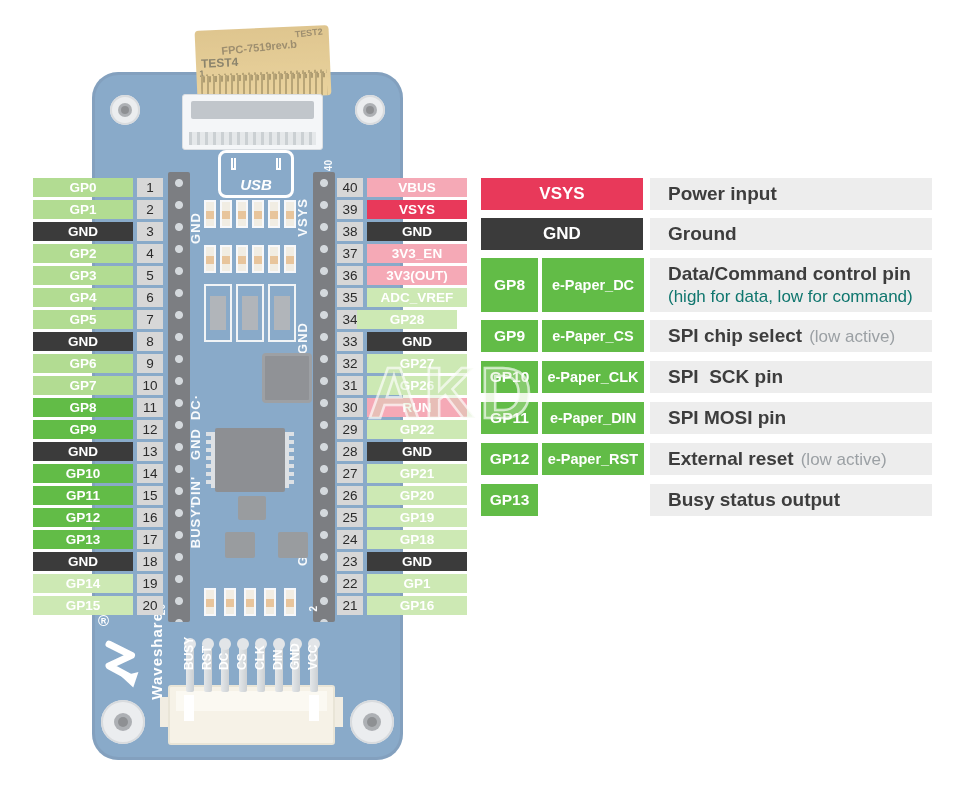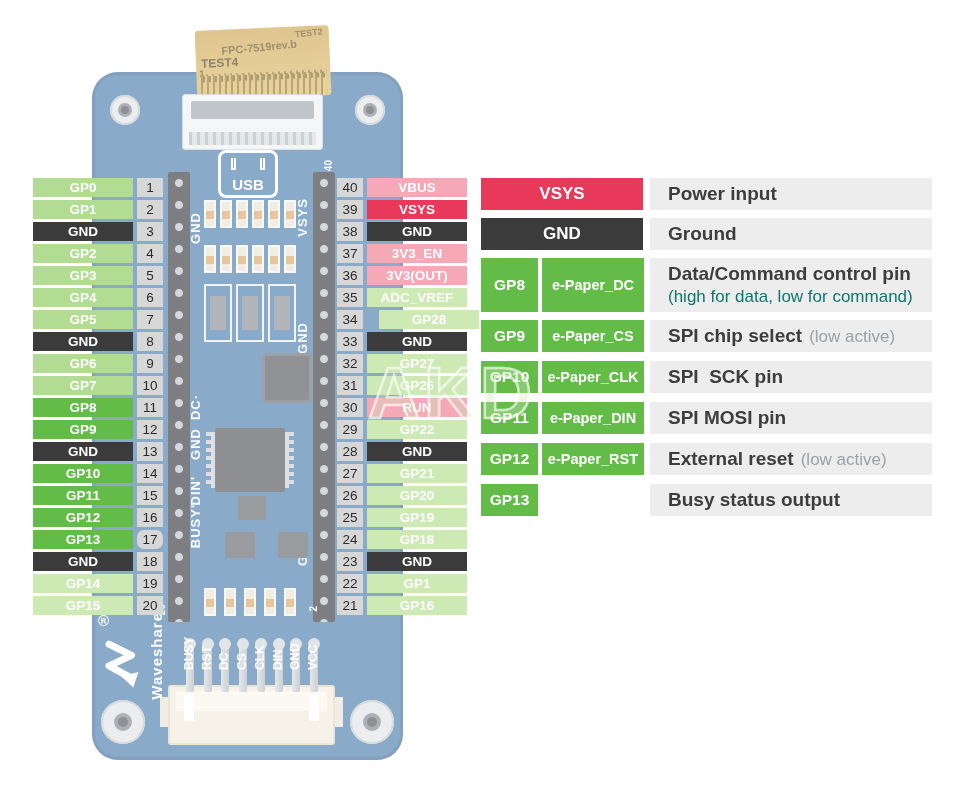--- a/index.html
+++ b/index.html
@@ -49,21 +49,21 @@
   .fc-pin1  { position:absolute; left:3px; top:38px; font-size:9px; font-weight:bold; color:#3f330c; }
   .fc-fingers { position:absolute; left:4px; right:4px; bottom:0; height:26px;
       background:repeating-linear-gradient(90deg,#8a6a1d 0 2px, rgba(0,0,0,0) 2px 6px); }
   .fc-dots { position:absolute; left:4px; right:4px; bottom:18px; height:6px;
       background:repeating-linear-gradient(90deg,#7a5c14 0 4px, rgba(0,0,0,0) 4px 6px); border-radius:3px; }
   .ffc { position:absolute; left:90px; top:22px; width:141px; height:56px; background:#eef1f4;
          border:1px solid #c3c9cf; border-radius:3px; }
   .ffc-slot { position:absolute; left:8px; top:6px; width:123px; height:18px; background:#99a1a9; border-radius:2px; }
   .ffc-lip { position:absolute; left:6px; bottom:4px; width:127px; height:13px; background:#d4d9dd;
          background-image:repeating-linear-gradient(90deg,#aab1b7 0 3px, rgba(0,0,0,0) 3px 8px); }
-  .usb-mark { position:absolute; left:126px; top:78px; width:60px; height:48px; border:3px solid #fff; border-radius:8px; }
+  .usb-mark { position:absolute; left:126px; top:78px; width:76px; height:48px; border:3px solid #fff; border-radius:8px;font-style:italic; }
   .usb-bar { position:absolute; top:5px; width:5px; height:12px; border:2px solid #fff; border-top:none; }
   .usb-text { position:absolute; bottom:2px; width:100%; text-align:center; color:#fff; font-weight:bold; font-size:15px; }
   .hdr { position:absolute; top:100px; width:22px; height:450px; background:#262a30; border-radius:2px;
          background-image:radial-gradient(circle at 50% 11px, #b9c0c8 3.5px, rgba(0,0,0,0) 4.5px);
          background-size:22px 22px; }
   .silk { position:absolute; color:#f4f8fb; font-weight:bold; font-size:13px;
           writing-mode:vertical-rl; transform:rotate(180deg); letter-spacing:1px; }
   .silknum { position:absolute; color:#f4f8fb; font-weight:bold; font-size:10px;
           writing-mode:vertical-rl; transform:rotate(180deg); }
   .res { position:absolute; width:12px; height:28px; background:#e9e2d2; border:2px solid #f2f5f7; }
@@ -283,21 +283,21 @@
       <div class="pin-row" style="left: 0px; top: 308px; width: 130px;">
         <div class="pbox plabel t-bright" style="left: 0px;">GP11</div>
         <div class="pbox pnum" style="left: 104px;">15</div>
       </div>
       <div class="pin-row" style="left: 0px; top: 330px; width: 130px;">
         <div class="pbox plabel t-bright" style="left: 0px;">GP12</div>
         <div class="pbox pnum" style="left: 104px;">16</div>
       </div>
       <div class="pin-row" style="left: 0px; top: 352px; width: 130px;">
         <div class="pbox plabel t-bright" style="left: 0px;">GP13</div>
-        <div class="pbox pnum" style="left: 104px; border-radius: 7px;">17</div>
+        <div class="pbox pnum" style="left: 104px;">17</div>
       </div>
       <div class="pin-row" style="left: 0px; top: 374px; width: 130px;">
         <div class="pbox plabel t-gnd" style="left: 0px;">GND</div>
         <div class="pbox pnum" style="left: 104px;">18</div>
       </div>
       <div class="pin-row" style="left: 0px; top: 396px; width: 115px;">
         <div class="pbox plabel t-pale" style="left: 0px;">GP14</div>
         <div class="pbox pnum" style="left: 104px;">19</div>
       </div>
       <div class="pin-row" style="left: 0px; top: 418px; width: 130px;">
@@ -325,21 +325,21 @@
       <div class="pin-row" style="left: 0px; top: 88px; width: 130px;">
         <div class="pbox pnum" style="left: 0px;">36</div>
         <div class="pbox plabel t-pink" style="left: 30px;">3V3(OUT)</div>
       </div>
       <div class="pin-row" style="left: 0px; top: 110px; width: 130px;">
         <div class="pbox pnum" style="left: 0px;">35</div>
         <div class="pbox plabel t-pale" style="left: 30px;">ADC_VREF</div>
       </div>
       <div class="pin-row" style="left: 0px; top: 132px; width: 130px;">
         <div class="pbox pnum" style="left: 0px;">34</div>
-        <div class="pbox plabel t-pale" style="left: 42px;">GP28</div>
+        <div class="pbox plabel t-pale" style="left: 20px;">GP28</div>
       </div>
       <div class="pin-row" style="left: 0px; top: 154px; width: 130px;">
         <div class="pbox pnum" style="left: 0px;">33</div>
         <div class="pbox plabel t-gnd" style="left: 30px;">GND</div>
       </div>
       <div class="pin-row" style="left: 0px; top: 176px; width: 130px;">
         <div class="pbox pnum" style="left: 0px;">32</div>
         <div class="pbox plabel t-pale" style="left: 30px;">GP27</div>
       </div>
       <div class="pin-row" style="left: 0px; top: 198px; width: 130px;">

